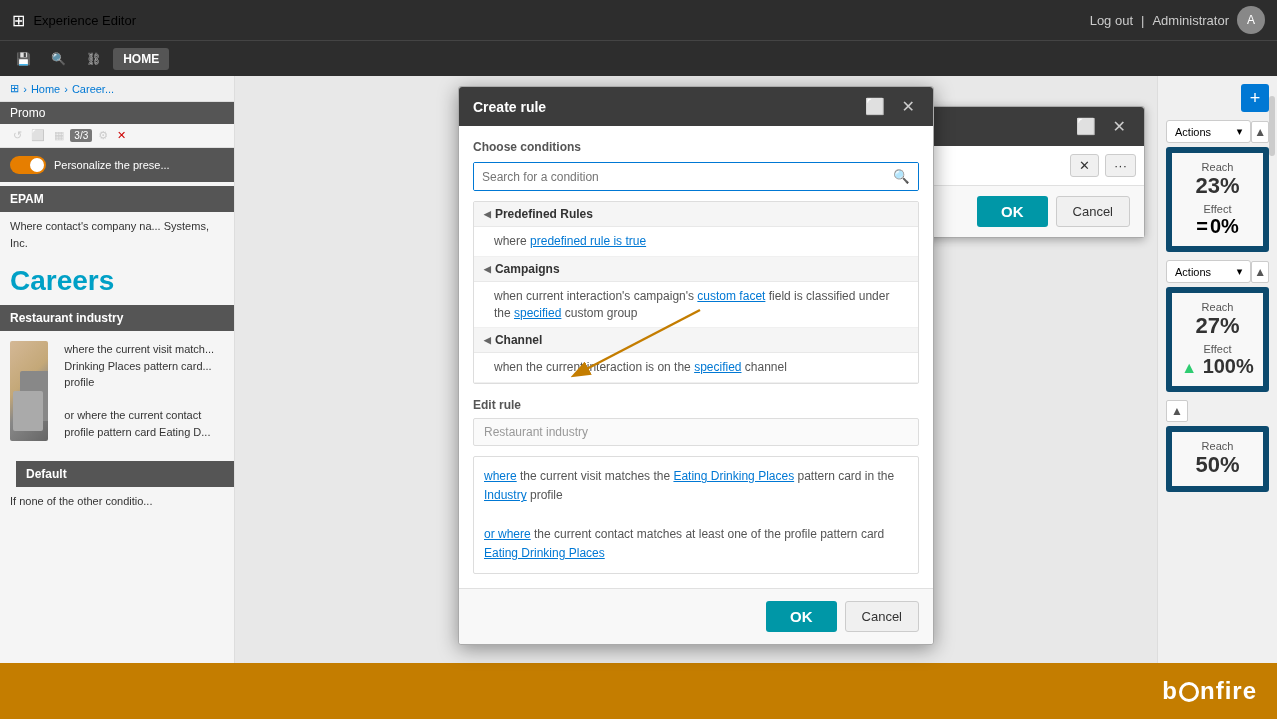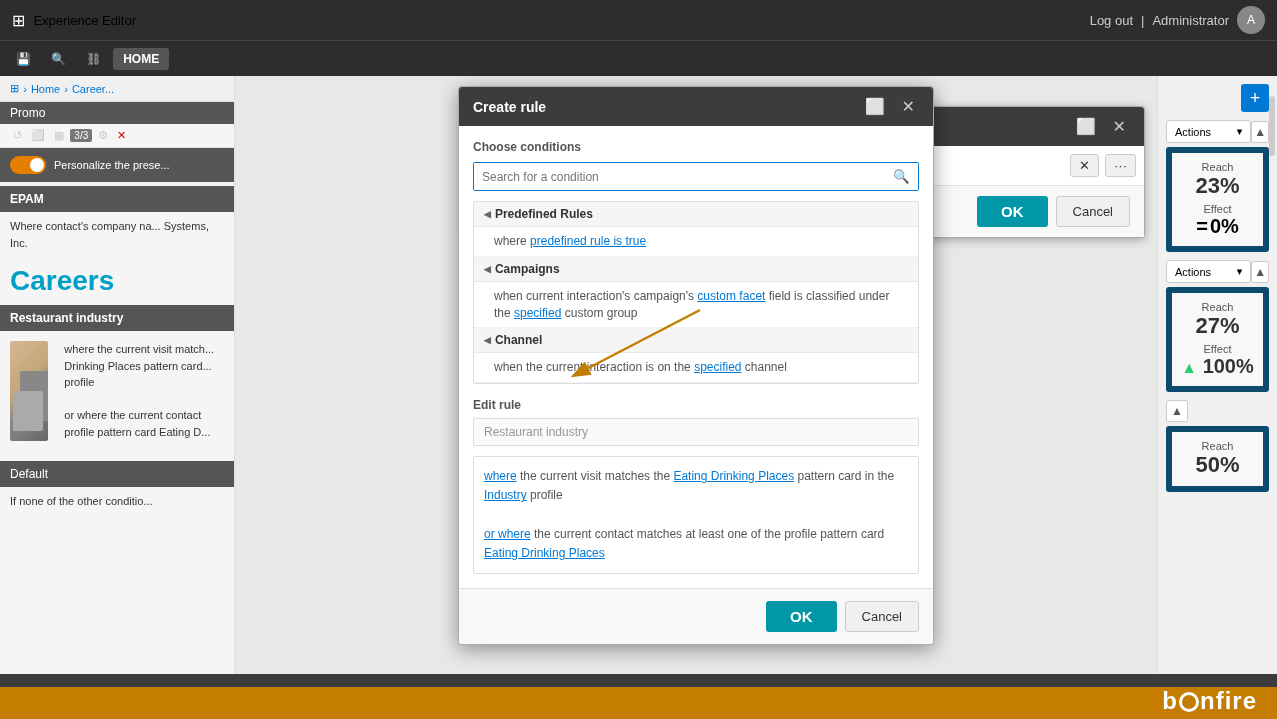--- a/index.html
+++ b/index.html
@@ -391,23 +391,24 @@
       font-weight: bold;
       display: flex;
       align-items: center;
       justify-content: space-between;
       border-radius: 3px 3px 0 0;
     }
     .personalize-title-actions { display: flex; gap: 8px; }
 
     
     .footer-bar {
-      height: 32px;
+      height: 56px;
       background: #c47d00;
       display: flex;
+      align-items: center;
       justify-content: flex-end;
       padding: 0 20px;
       position: absolute;
       bottom: 0;
       left: 0;
       right: 0;
     }
     .bonfire-logo {
       color: #fff;
       font-size: 24px;
@@ -432,22 +433,23 @@
       padding: 6px 10px;
       font-size: 12px;
       font-weight: bold;
       margin-bottom: 4px;
     }
     .default-bar {
       background: #555;
       color: #fff;
       padding: 6px 10px;
       font-size: 12px;
-      font-weight: normal;
+      font-weight: bold;
       margin-top: 8px;
+      margin-left: 16px;
     }
 
     .scrollbar-indicator {
       width: 6px;
       background: #ccc;
       border-radius: 3px;
       height: 60px;
       position: absolute;
       right: 2px;
       top: 20px;

